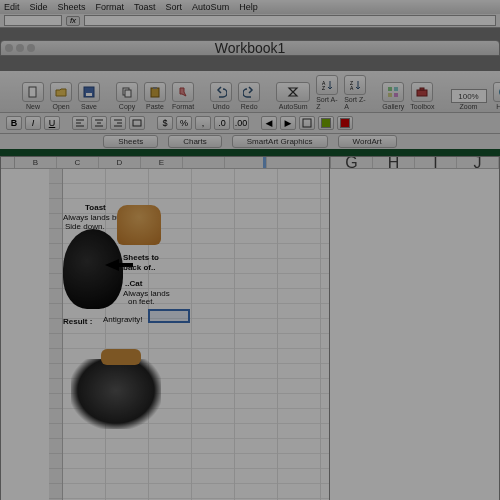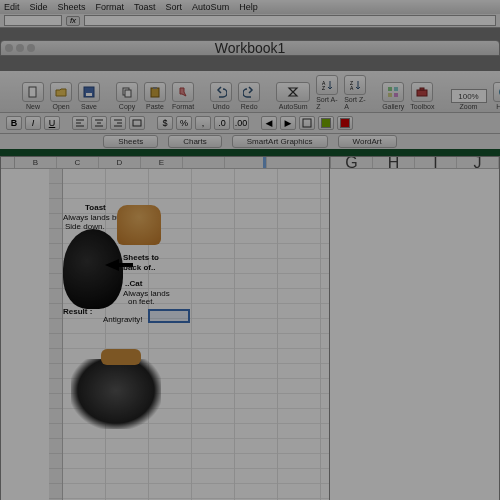--- a/index.html
+++ b/index.html
@@ -331,21 +331,21 @@
         <div class="cat-shape"></div>
 
         <div class="arrow stem" style="left:42px; top:90px;"></div>
         <span class="lbl" style="left:60px; top:84px;">Sheets to</span>
         <span class="lbl" style="left:60px; top:94px;">back of..</span>
 
         <span class="lbl" style="left:62px; top:110px;">..Cat</span>
         <span class="sub" style="left:60px; top:120px;">Always lands</span>
         <span class="sub" style="left:65px; top:128px;">on feet.</span>
 
-        <span class="lbl" style="left:0px; top:138px;">Result :</span>
+        <span class="lbl" style="left:0px; top:148px;">Result :</span>
         <span class="sub" style="left:40px; top:146px;">Antigravity!</span>
 
         <div class="cat2-shape"></div>
       </div>
     </div>
   </div>
 
   <div class="side-pane">
     <div class="side-head">
       <div class="rowhdr-spacer"></div>

